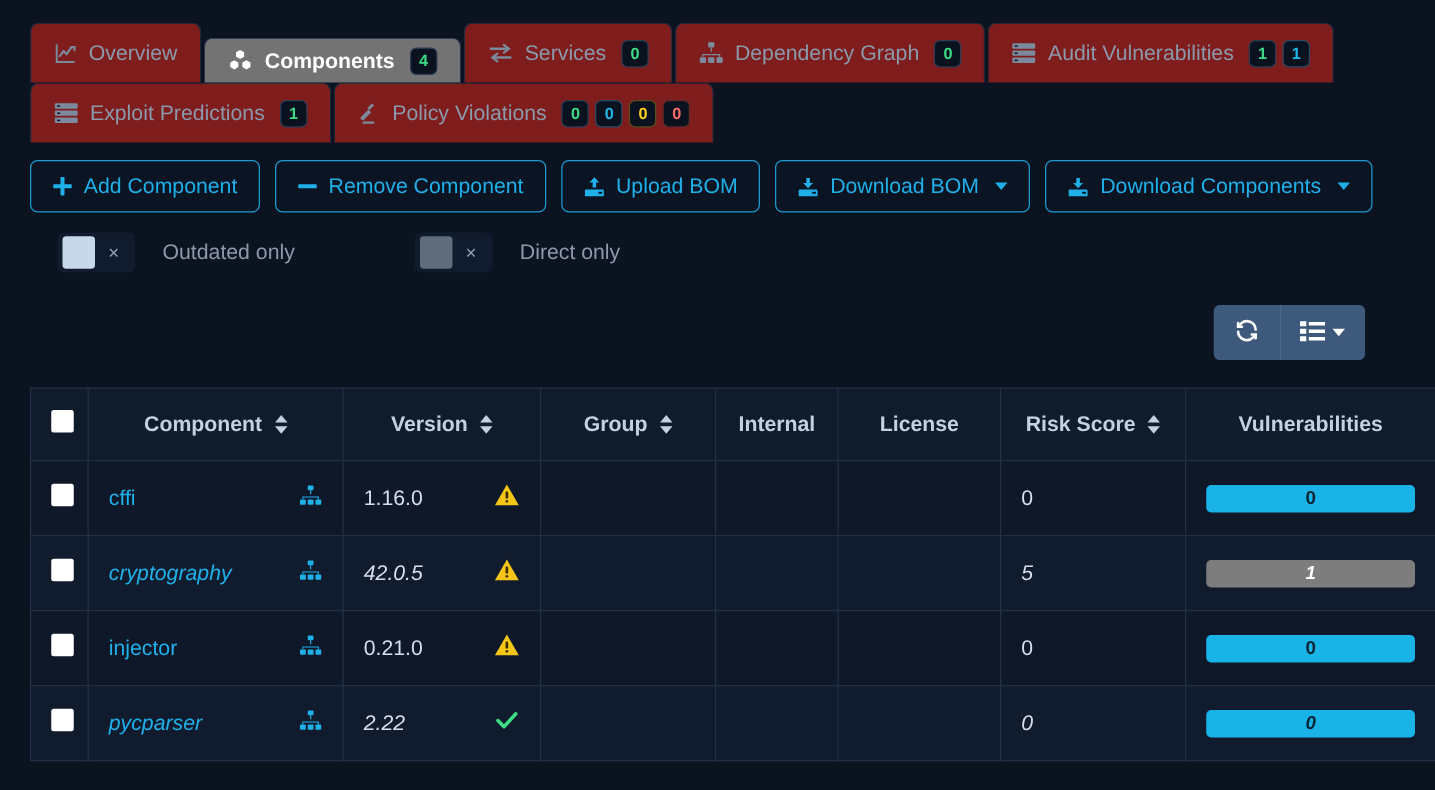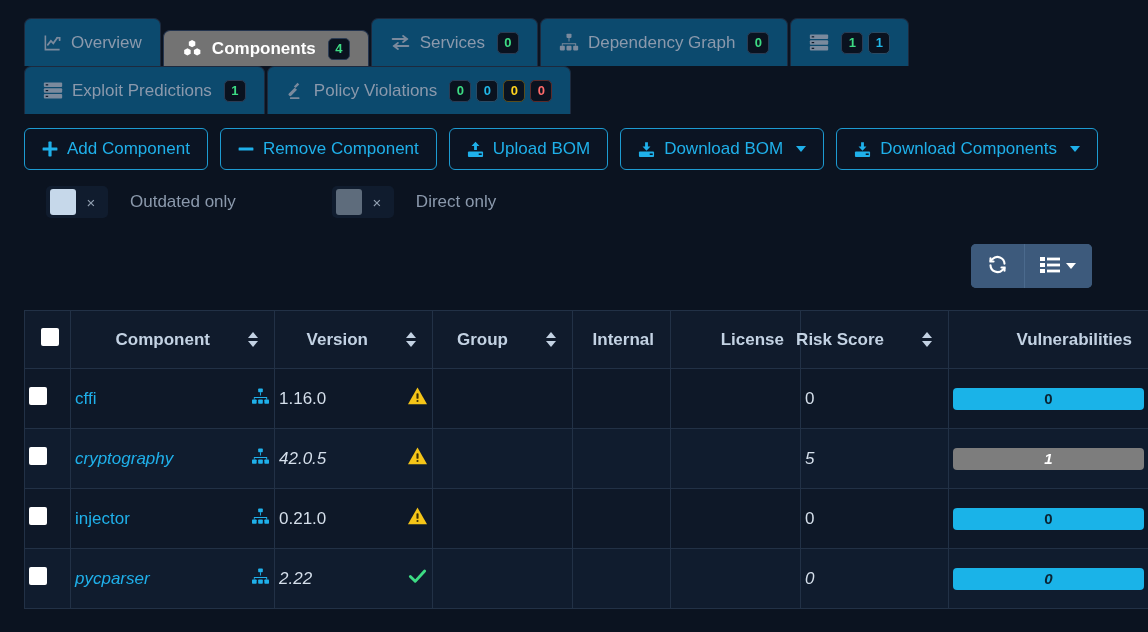--- a/index.html
+++ b/index.html
@@ -15,21 +15,21 @@
   
   .tabbar { padding: 18px 0 0 24px; }
   .tabrow { display: flex; align-items: flex-end; }
   .tabrow.second { margin-top: 0; }
   .tab {
     display: flex; align-items: center; gap: 9px;
     height: 48px; padding: 0 18px;
     border: 1px solid #1d2a3e;
     border-bottom: none;
     border-radius: 7px 7px 0 0;
-    background: #0c4a6e;
+    background: #7f1d1d;
     color: #8b99ac;
     font-size: 17px;
     white-space: nowrap;
     cursor: pointer;
   }
   .tab + .tab { margin-left: 2px; }
   .tab.active {
     background: #737373;
     color: #ffffff;
     border-color: #24344e;
@@ -125,34 +125,34 @@
   thead th {
     background: #101b2c;
     color: #c3d2e3;
     font-size: 17px; font-weight: 700;
     text-align: left;
     height: 58px;
     padding: 0 16px;
     border: 1px solid #223146;
     white-space: nowrap;
   }
-  th .thinner { display: flex; align-items: center; justify-content: flex-end; gap: 28px; }
+  th .thinner { display: flex; align-items: center; justify-content: center; }
   .sorticon { display: inline-flex; flex-direction: column; gap: 3px; margin-left: 10px; }
   .sorticon i {
     display: block; width: 0; height: 0;
     border-left: 5px solid transparent;
     border-right: 5px solid transparent;
   }
   .sorticon i.up   { border-bottom: 6px solid #c3d2e3; }
   .sorticon i.down { border-top: 6px solid #c3d2e3; }
   tbody td {
     background: #0e1828;
     border: 1px solid #223146;
     height: 60px;
-    padding: 0 4px;
+    padding: 0 16px;
     color: #d5dfeb;
     font-size: 17px;
     vertical-align: middle;
   }
   tbody tr.alt td { background: #101c2e; font-style: italic; }
   .chk { width: 18px; height: 18px; background: #ffffff; border-radius: 2px; display: inline-block; cursor: pointer; }
   .cellflex { display: flex; align-items: center; justify-content: space-between; }
   .complink { color: #1fb0ea; text-decoration: none; cursor: pointer; }
   .vbar {
     display: flex; align-items: center; justify-content: center;
@@ -235,20 +235,21 @@
           <span class="ticon">
             <svg width="20" height="19" viewBox="0 0 24 22" fill="#7b8a9d">
               <rect x="1" y="1.5" width="22" height="5.2" rx="1.2"></rect>
               <rect x="1" y="8.4" width="22" height="5.2" rx="1.2"></rect>
               <rect x="1" y="15.3" width="22" height="5.2" rx="1.2"></rect>
               <rect x="3.2" y="3.5" width="3" height="1.4" fill="#0d1626"></rect>
               <rect x="3.2" y="10.4" width="3" height="1.4" fill="#0d1626"></rect>
               <rect x="3.2" y="17.3" width="3" height="1.4" fill="#0d1626"></rect>
             </svg>
           </span>
+          <span>Audit Vulnerabilities</span>
           <span class="badge-group">
             <span class="badge green">1</span>
             <span class="badge blue">1</span>
           </span>
         </div>
       </div>
     <div class="tabrow second" id="tabrow2">
         <div class="tab">
           <span class="ticon">
             <svg width="20" height="19" viewBox="0 0 24 22" fill="#7b8a9d">

